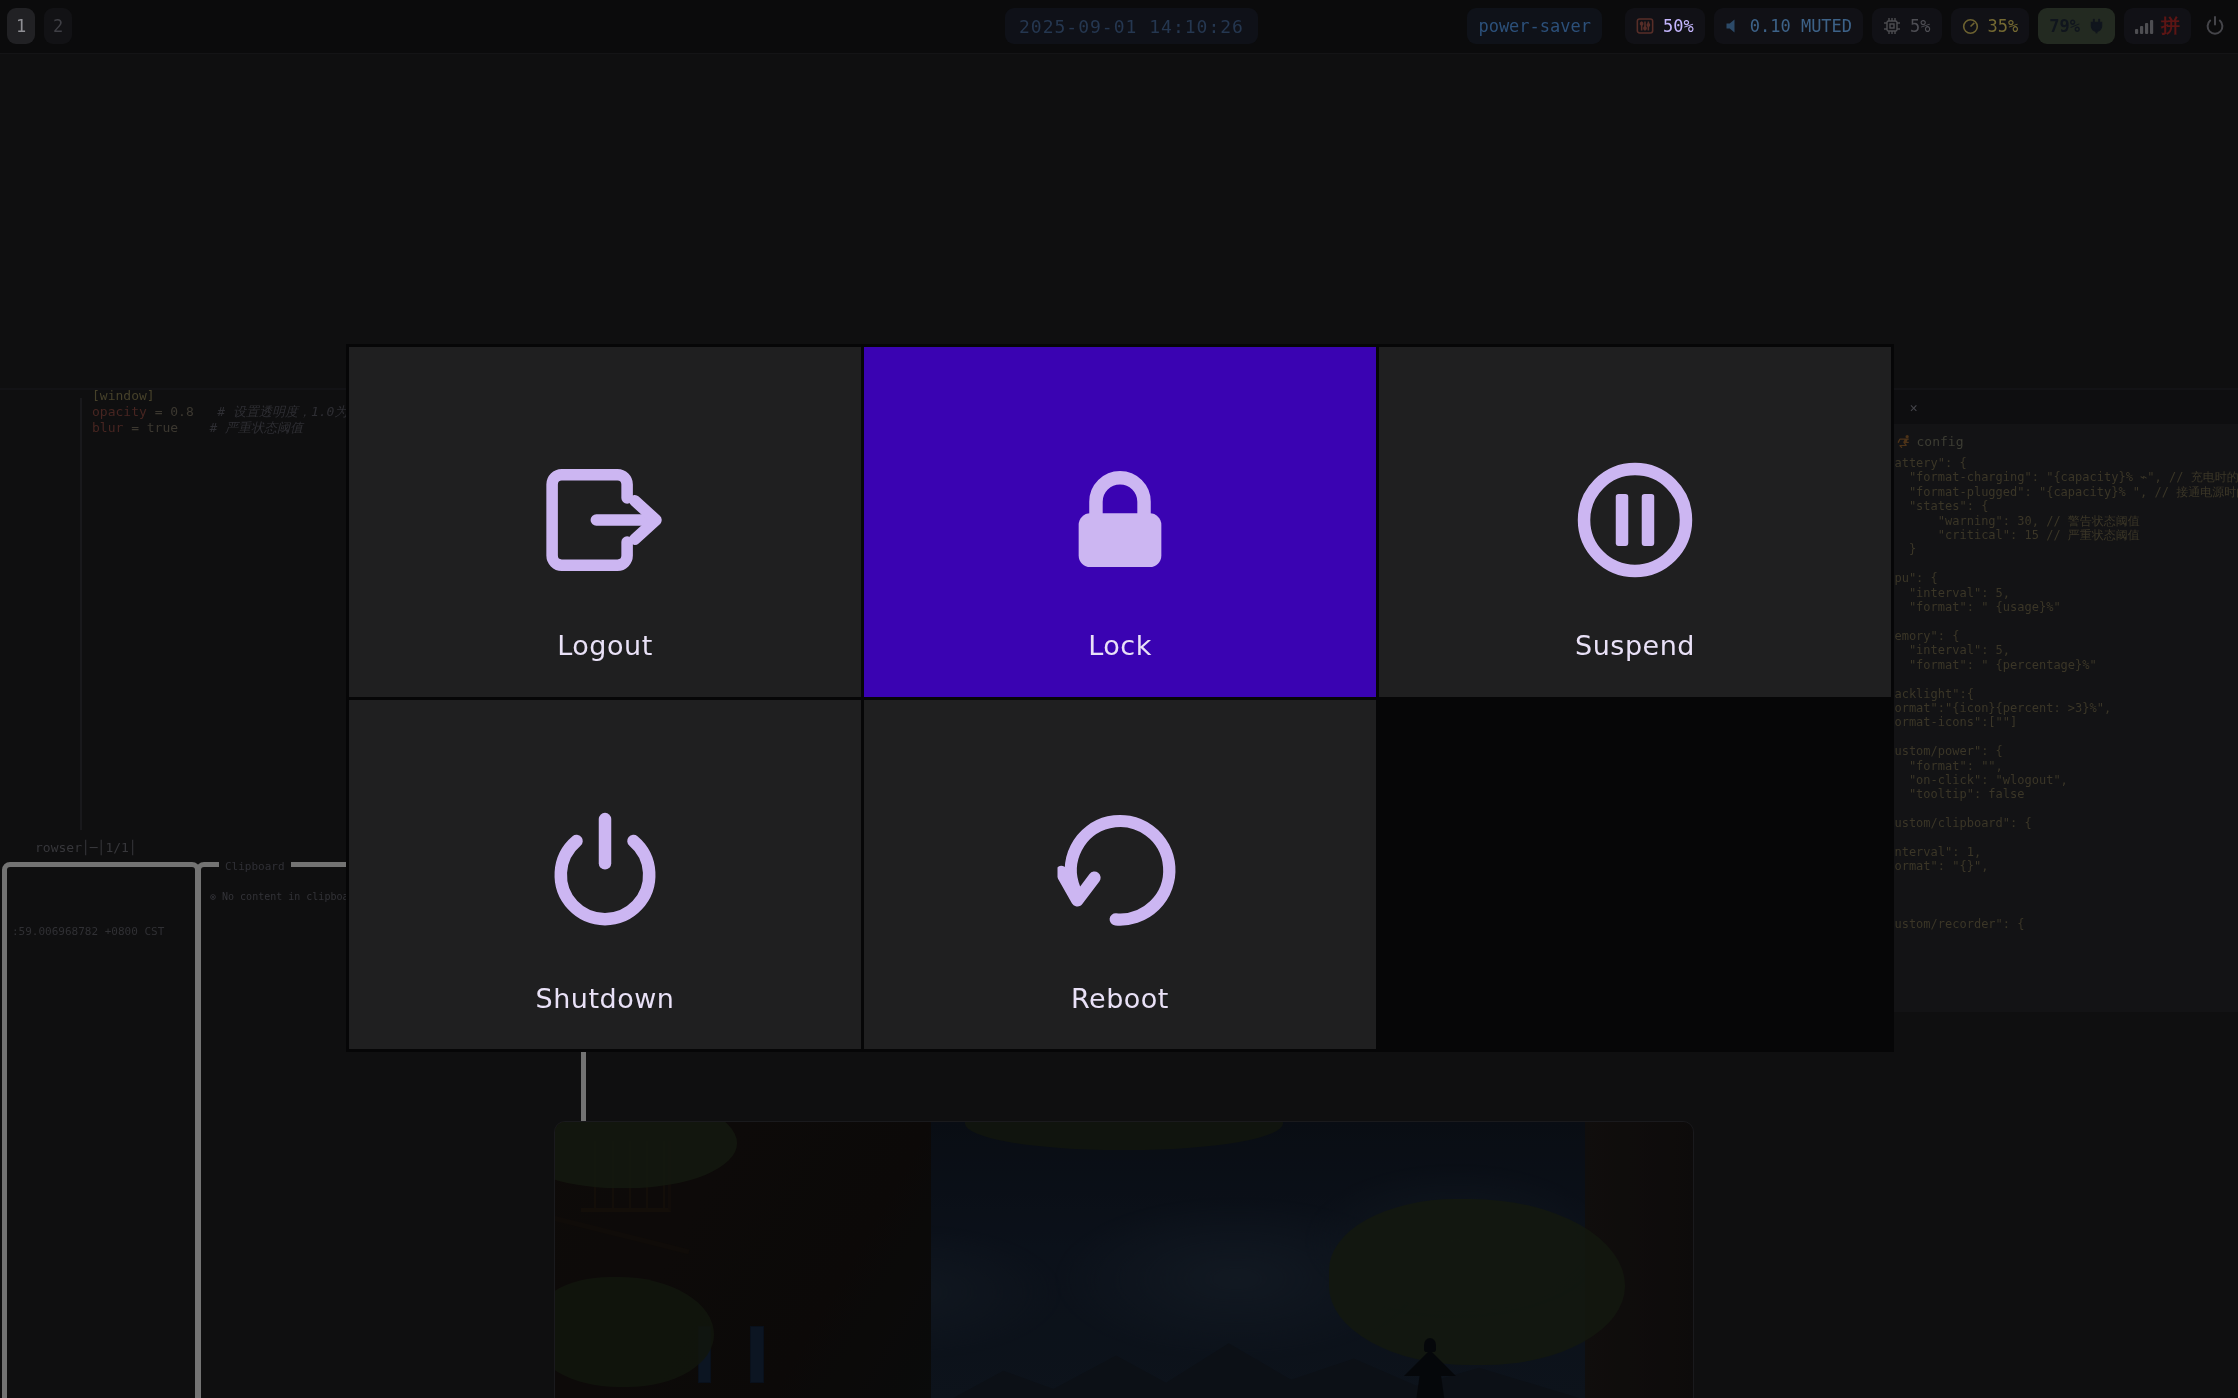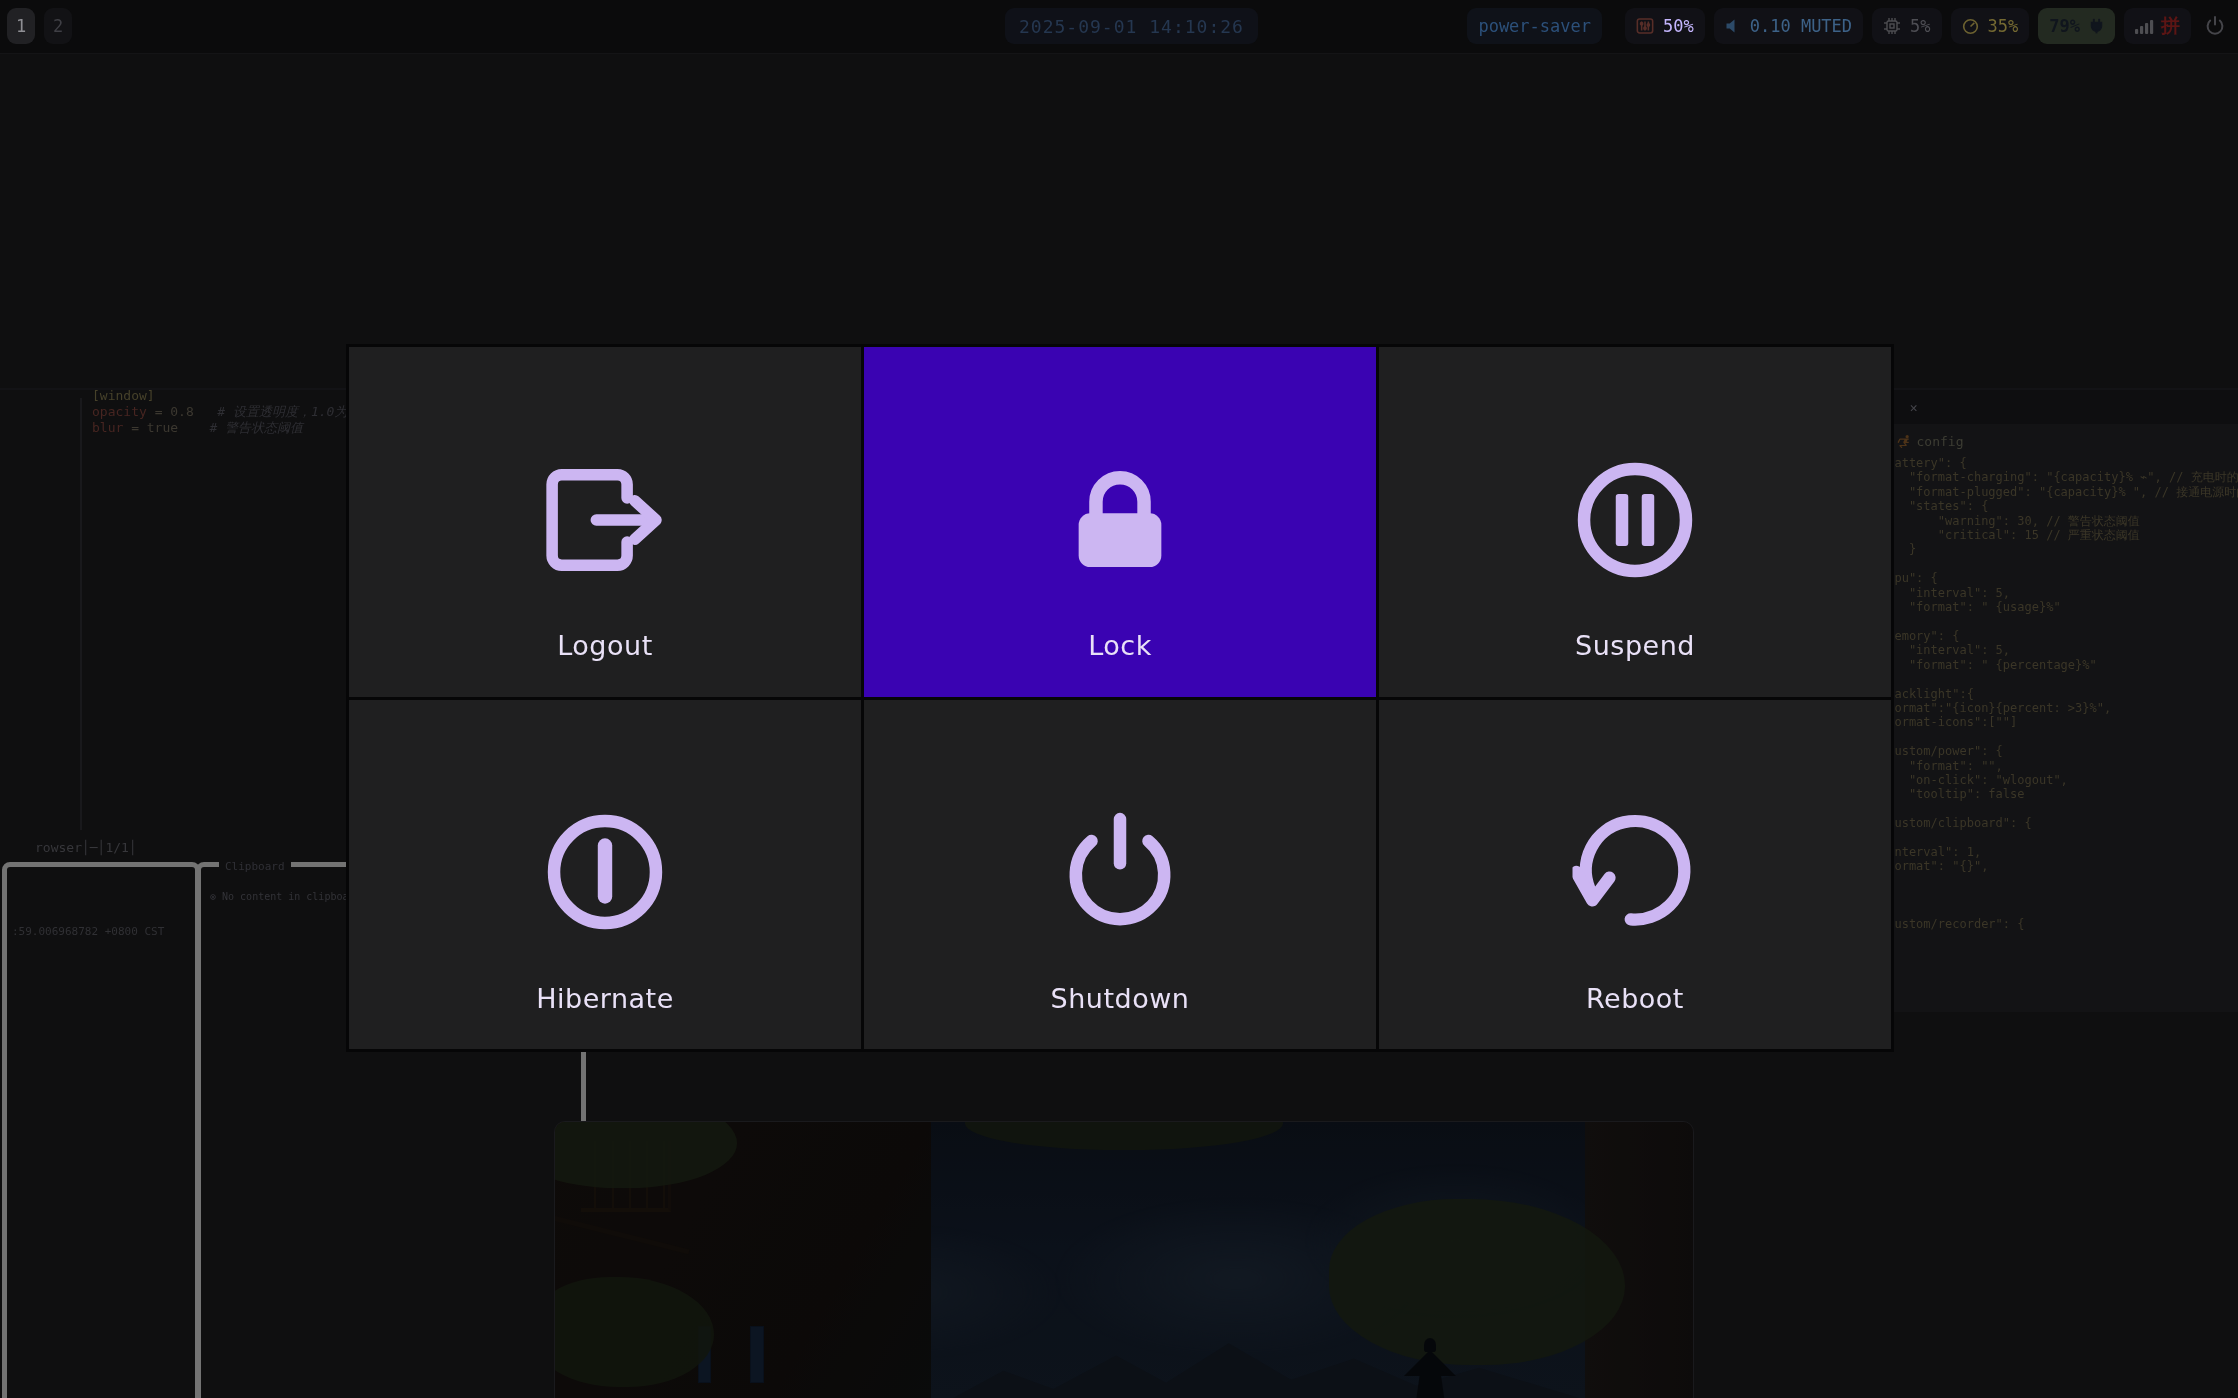--- a/index.html
+++ b/index.html
@@ -197,21 +197,21 @@
       </span>
     </div>
   </div>
 </div>
 
 <div class="bg-line-h"></div>
 <div class="bg-vline"></div>
 
 <div class="cfg-block"><span class="cfg-section">[window]</span>
 <span class="cfg-key">opacity</span> <span class="cfg-val">= 0.8</span>   <span class="cfg-comment"># 设置透明度，1.0为完全不透明</span>
-<span class="cfg-key">blur</span> <span class="cfg-val">= true</span>    <span class="cfg-comment"># 警告状态阈值</span></div>
+<span class="cfg-key">blur</span> <span class="cfg-val">= true</span>    <span class="cfg-comment"># 严重状态阈值</span></div>
 
 <div class="statusline">rowser│─│1/1│</div>
 
 <div class="pane pane-left">
   <div class="term-text">:59.006968782 +0800 CST</div>
 </div>
 
 <div class="pane pane-clip">
   <div class="pane-title">Clipboard</div>
   <div class="clip-row">⊗ No content in clipboard</div>
@@ -285,29 +285,20 @@
     <span class="tile-icon">
       <svg width="125" height="125" viewBox="0 0 130 130">
         <circle cx="65" cy="65" r="53" fill="none" stroke="currentColor" stroke-width="13"></circle>
         <rect x="45" y="38" width="13" height="54" rx="3" fill="currentColor"></rect>
         <rect x="72" y="38" width="13" height="54" rx="3" fill="currentColor"></rect>
       </svg>
     </span>
     <span class="tile-label">Suspend</span>
   </div>
 
-  <div class="tile">
-    <span class="tile-icon">
-      <svg width="125" height="125" viewBox="0 0 130 130">
-        <circle cx="65" cy="65" r="53" fill="none" stroke="currentColor" stroke-width="13"></circle>
-        <rect x="57.5" y="30" width="15" height="68" rx="7.5" fill="currentColor"></rect>
-      </svg>
-    </span>
-    <span class="tile-label">Hibernate</span>
-  </div>
 
   <div class="tile">
     <span class="tile-icon">
       <svg width="125" height="125" viewBox="0 0 130 130" fill="none" stroke="currentColor" stroke-width="13" stroke-linecap="round">
         <path d="M35.4 32.8 A46 46 0 1 0 94.6 32.8"></path>
         <line x1="65" y1="10" x2="65" y2="56"></line>
       </svg>
     </span>
     <span class="tile-label">Shutdown</span>
   </div>

